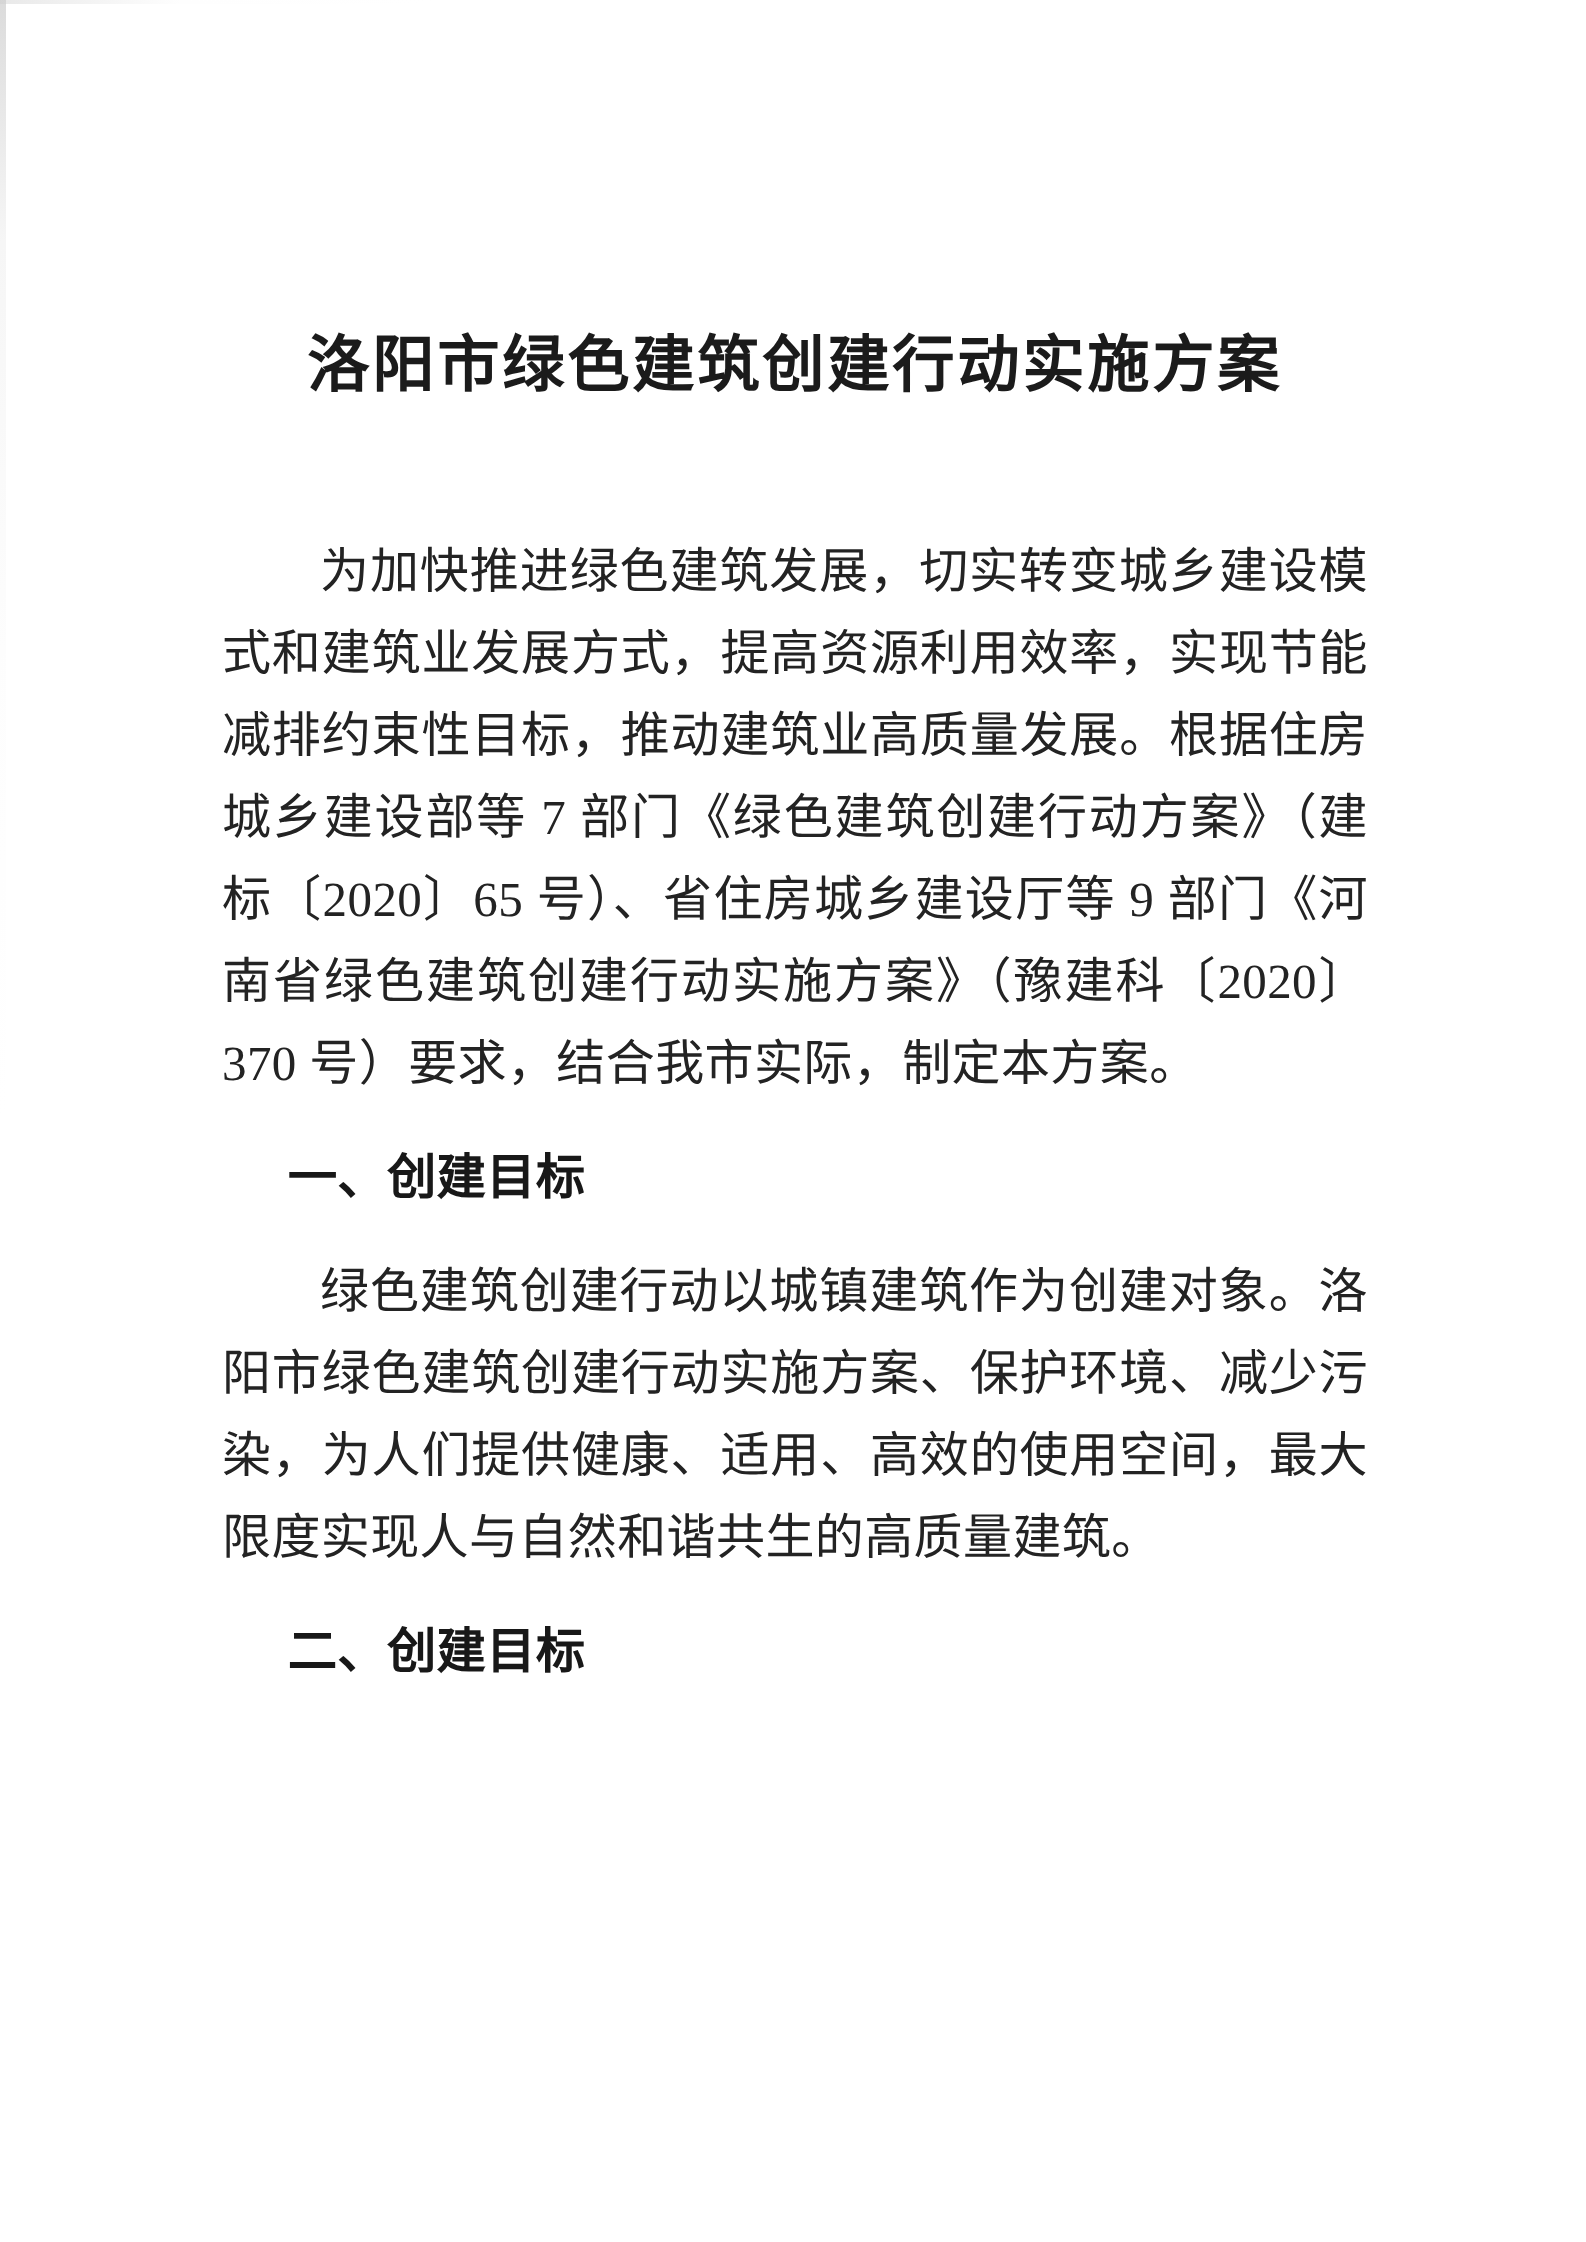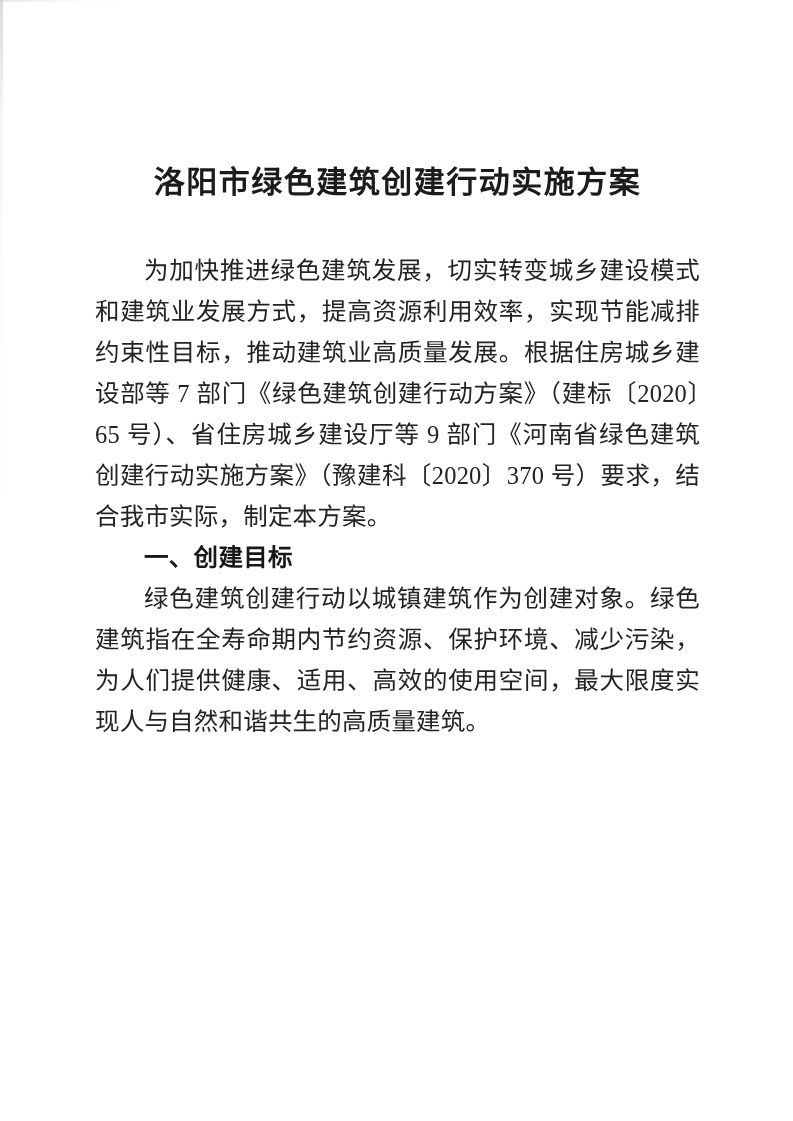--- a/index.html
+++ b/index.html
@@ -70,21 +70,21 @@
   }
 
   .body-block {
     position: absolute;
     top: 250px;
     left: 0;
     width: 605px;
   }
 
   p.para {
-    margin: 0;
+    margin: 16px;
     padding: 0;
     font-family: "Liberation Serif", "DejaVu Serif", serif;
     font-size: 24.5px;
     line-height: 41px;
     color: #232323;
     text-align: justify;
     text-justify: inter-ideograph;
     text-indent: 2em;
     letter-spacing: 0.2px;
   }
@@ -127,22 +127,23 @@
   <div class="content">
 
     <h1 class="doc-title">洛阳市绿色建筑创建行动实施方案</h1>
 
     <div class="body-block">
 
       <p class="para">为加快推进绿色建筑发展，切实转变城乡建设模式和建筑业发展方式，提高资源利用效率，实现节能减排约束性目标，推动建筑业高质量发展。根据住房城乡建设部等 7 部门《绿色建筑创建行动方案》（建标〔2020〕65 号）、省住房城乡建设厅等 9 部门《河南省绿色建筑创建行动实施方案》（豫建科〔2020〕370 号）要求，结合我市实际，制定本方案。</p>
 
       <h2 class="section-heading">一、创建目标</h2>
 
-      <p class="para">绿色建筑创建行动以城镇建筑作为创建对象。绿色建筑指在全寿命期内节约资源、保护环境、减少污染，为人们提供健康、适用、高效的使用空间，最大限度实现人与自然和谐共生的高质量建筑。</p>
+      <p class="para">绿色建筑创建行动以城镇建筑作为创建对象。洛阳市绿色建筑创建行动实施方案、保护环境、减少污染，为人们提供健康、适用、高效的使用空间，最大限度实现人与自然和谐共生的高质量建筑。</p>
 
+      <h2 class="section-heading">二、创建目标</h2>
 
 
     </div>
 
     <div class="page-number">— 3 —</div>
 
   </div>
 </div>
 
 </body></html>

